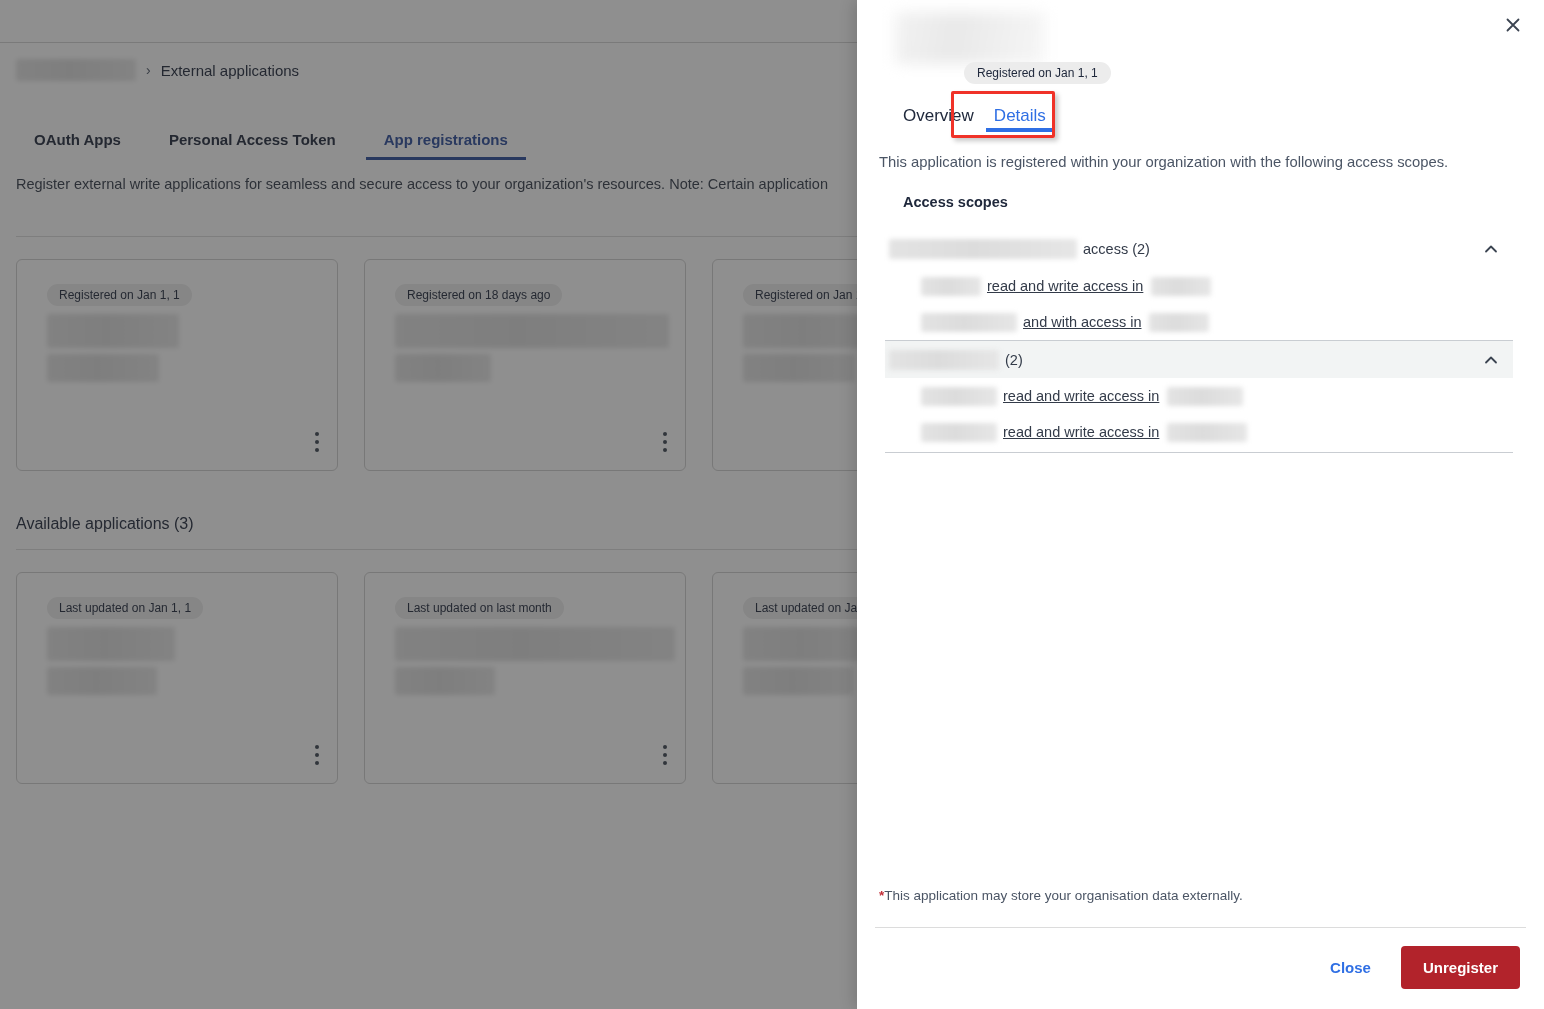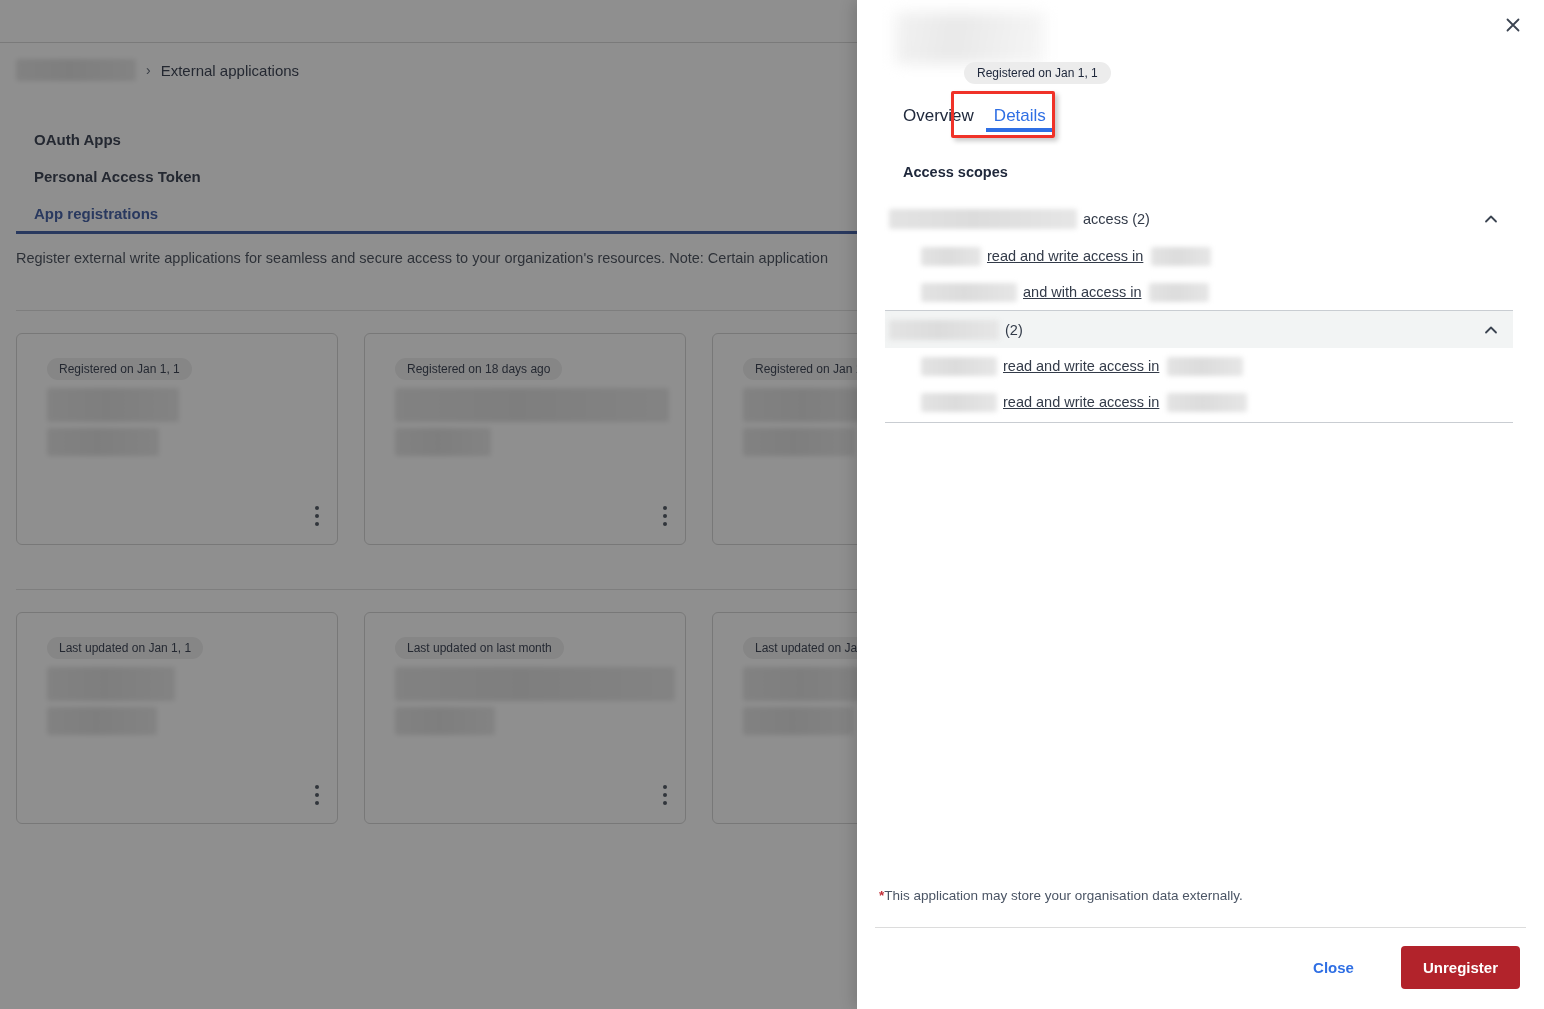--- a/index.html
+++ b/index.html
@@ -30,23 +30,22 @@
     background: linear-gradient(90deg,#e3e3e3,#dcdcdc 45%,#e6e6e6);
     border-radius: 2px;
     filter: blur(2.5px);
     vertical-align: middle;
   }
   .bc-redact { width: 120px; height: 22px; }
   .bc-sep { color: #4b5565; font-size: 14px; }
   .bc-current { color: #20293c; font-size: 15px; }
 
   .tabs {
-    display: flex; gap: 0; margin: 46px 0 0 16px;
+    display: flex; gap: 12px; margin: 46px 0 0 16px;
     border-bottom: 0;
-    flex-direction: column;
   }
   .tab {
     font-size: 15px; font-weight: bold; color: #20293c;
     padding: 8px 18px 12px 18px; position: relative; cursor: pointer;
   }
   .tab:first-child { padding-left: 18px; }
   .tab.active { color: #2b4b9b; }
   .tab.active::after {
     content: ""; position: absolute; left: 0; right: 0; bottom: 0;
     height: 3px; background: #2b4b9b;
@@ -155,21 +154,21 @@
   .list-bottom-rule { border-top: 1px solid #c9cdd2; margin-top: 2px; }
 
   .modal-spacer { flex: 1; }
   .footnote {
     padding: 0 24px 0 22px; font-size: 13.5px; color: #4b5565;
   }
   .footnote .star { color: #c2303a; font-weight: bold; }
   .footer-rule { border-top: 1px solid #dcdcdc; margin: 24px 18px 0 18px; }
   .modal-footer {
     display: flex; align-items: center; justify-content: flex-end;
-    gap: 25px; padding: 18px 24px 20px 24px;
+    gap: 8px; padding: 18px 24px 20px 24px;
   }
   .btn-link {
     color: #2f6fe4; font-size: 15px; font-weight: bold;
     background: none; border: none; padding: 10px 22px; cursor: pointer;
     font-family: "Liberation Sans", sans-serif;
   }
   .btn-danger {
     background: #b2232b; color: #fff; font-size: 15px; font-weight: bold;
     border: none; border-radius: 4px; padding: 13px 22px; cursor: pointer;
     font-family: "Liberation Sans", sans-serif;
@@ -238,20 +237,21 @@
               <i></i>
               <i></i>
               <i></i>
             </div>
         </div>
 
       </div>
     </div>
 
     <div class="section">
+      <div class="section-title">Available applications (3)</div>
       <div class="section-rule"></div>
       <div class="cards">
 
         <div class="card">
           <div class="pill">Last updated on Jan 1, 1</div>
           <div class="card-redact-lines">
             <span class="redact" style="width:128px;height:34px;margin-bottom:6px;"></span>
             <span class="redact" style="width:110px;height:28px;"></span>
           </div>
           <div class="kebab">
@@ -304,20 +304,21 @@
         </svg>
       </div>
     </div>
 
     <div class="modal-tabs">
       <div class="mtab">Overview</div>
       <div class="mtab active">Details</div>
       <div class="highlight-box"></div>
     </div>
 
+    <div class="modal-desc">This application is registered within your organization with the following access scopes.</div>
 
     <div class="scopes-title">Access scopes</div>
 
     <div class="scope-list">
 
       <div class="scope-group-head">
         <span class="label">
           <span class="redact inline-redact" style="width:188px;height:20px;"></span>
           <span style="margin-left:6px;">access (2)</span>
         </span>

